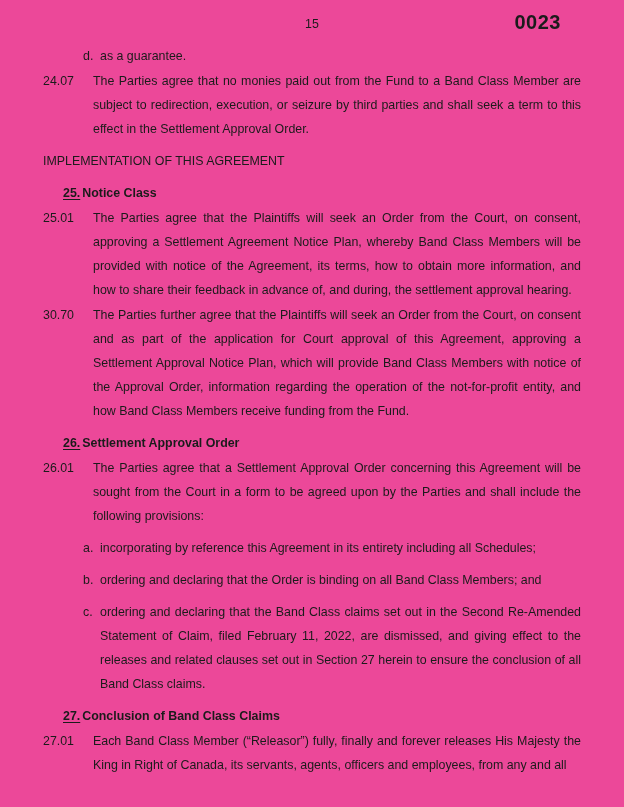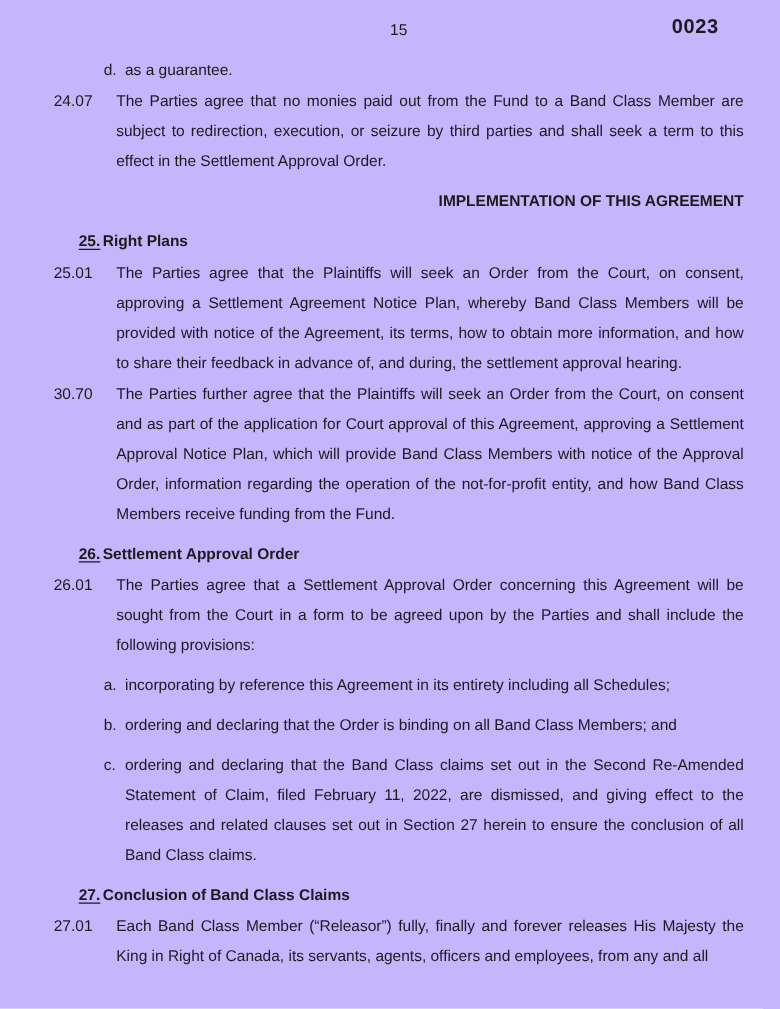--- a/index.html
+++ b/index.html
@@ -5,44 +5,44 @@
   * { margin: 0; padding: 0; box-sizing: border-box; }
   html, body { background: #ffffff; }
   body {
     width: 624px; height: 807px; overflow: hidden;
     font-family: "Liberation Sans", sans-serif;
     color: #1b1b1b;
     -webkit-font-smoothing: antialiased;
   }
   .page {
     width: 624px; height: 807px;
-    padding: 12px 29px 0 43px;
-    background: #c4b5fd;
+    padding: 12px 43px 0 43px;
+    background: #ec4899;
     font-size: 12.4px; line-height: 24px;
   }
   .header-row { position: relative; height: 24px; }
   .page-num {
     display: block; text-align: center; font-size: 12.4px;
   }
   .bates {
     position: absolute; top: -2px; right: 20px;
-    font-weight: bold; font-size: 16px; letter-spacing: 0.5px;
+    font-weight: bold; font-size: 20px; letter-spacing: 0.5px;
   }
   .sub-item {
     position: relative; margin-left: 40px; padding-left: 17px;
     text-align: justify; margin-top: 8px;
   }
   .sub-item .marker { position: absolute; left: 0; top: 0; }
   .num-para {
     position: relative; padding-left: 50px;
     text-align: justify; margin-top: 1px;
   }
   .num-para .pnum { position: absolute; left: 0; top: 0; }
   .main-heading {
-    text-align: right; font-weight: bold; margin-top: 8px;
+    text-align: left; font-weight: normal; margin-top: 8px;
   }
   .sec-head { margin-left: 20px; font-weight: bold; margin-top: 8px; }
   .sec-head .sec-num { text-decoration: underline; text-underline-offset: 2px; }
   .sec-head .sec-title { margin-left: 2px; }
 </style>
 </head>
 <body>
 
 <div class="page">
 
@@ -57,21 +57,21 @@
   </div>
 
   <div class="num-para">
     <span class="pnum">24.07</span>
     <span>The Parties agree that no monies paid out from the Fund to a Band Class Member are subject to redirection, execution, or seizure by third parties and shall seek a term to this effect in the Settlement Approval Order.</span>
   </div>
 
   <div class="main-heading">IMPLEMENTATION OF THIS AGREEMENT</div>
 
   <div class="sec-head">
-    <span class="sec-num">25.</span><span class="sec-title">Right Plans</span>
+    <span class="sec-num">25.</span><span class="sec-title">Notice Class</span>
   </div>
 
   <div class="num-para">
     <span class="pnum">25.01</span>
     <span>The Parties agree that the Plaintiffs will seek an Order from the Court, on consent, approving a Settlement Agreement Notice Plan, whereby Band Class Members will be provided with notice of the Agreement, its terms, how to obtain more information, and how to share their feedback in advance of, and during, the settlement approval hearing.</span>
   </div>
 
   <div class="num-para">
     <span class="pnum">30.70</span>
     <span>The Parties further agree that the Plaintiffs will seek an Order from the Court, on consent and as part of the application for Court approval of this Agreement, approving a Settlement Approval Notice Plan, which will provide Band Class Members with notice of the Approval Order, information regarding the operation of the not-for-profit entity, and how Band Class Members receive funding from the Fund.</span>

